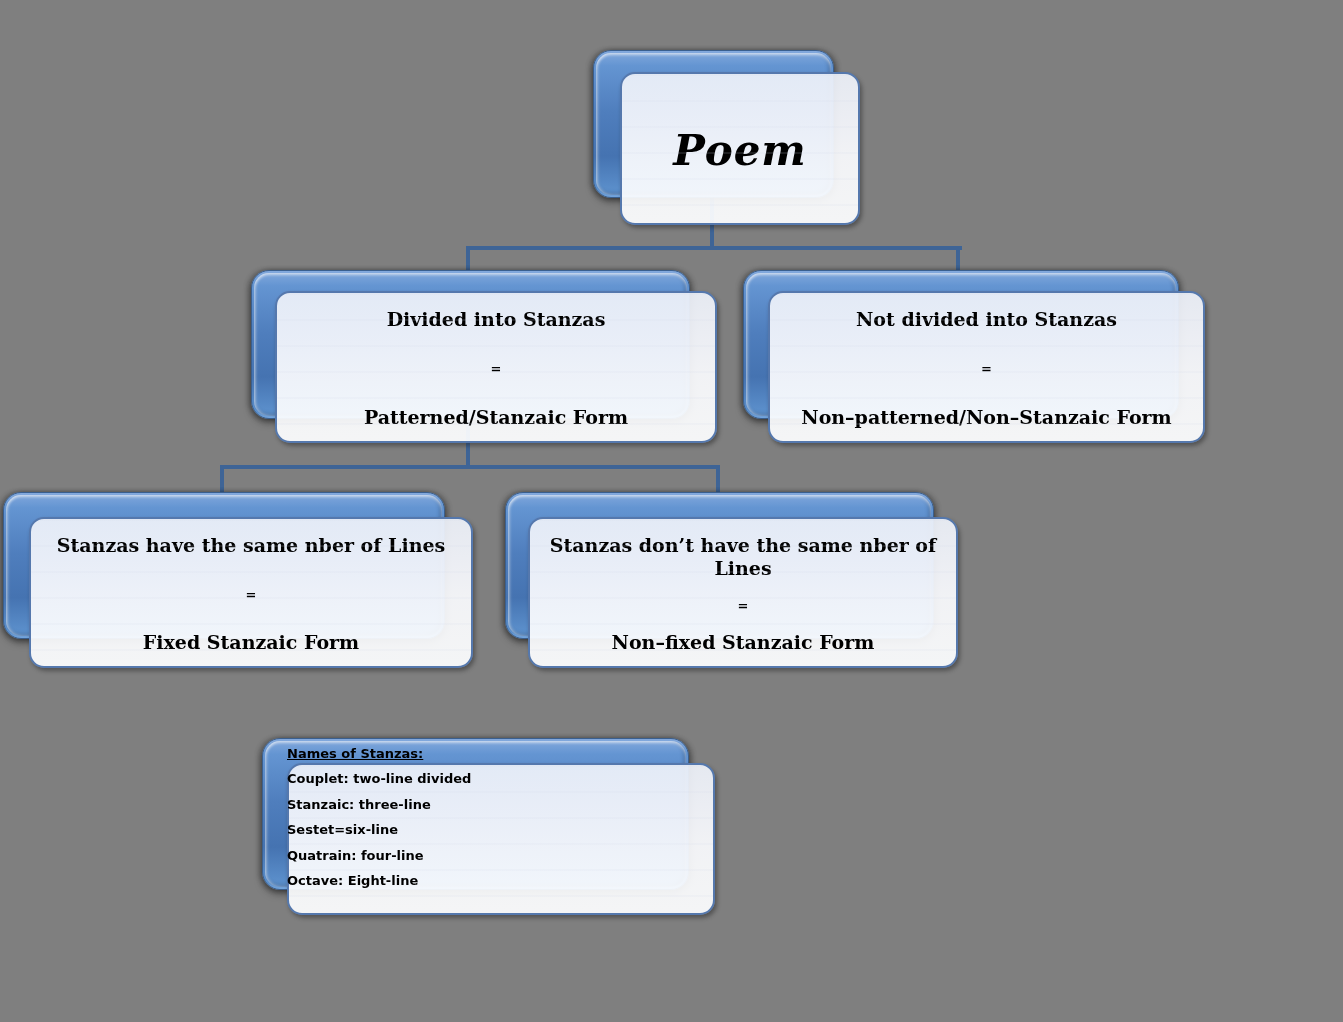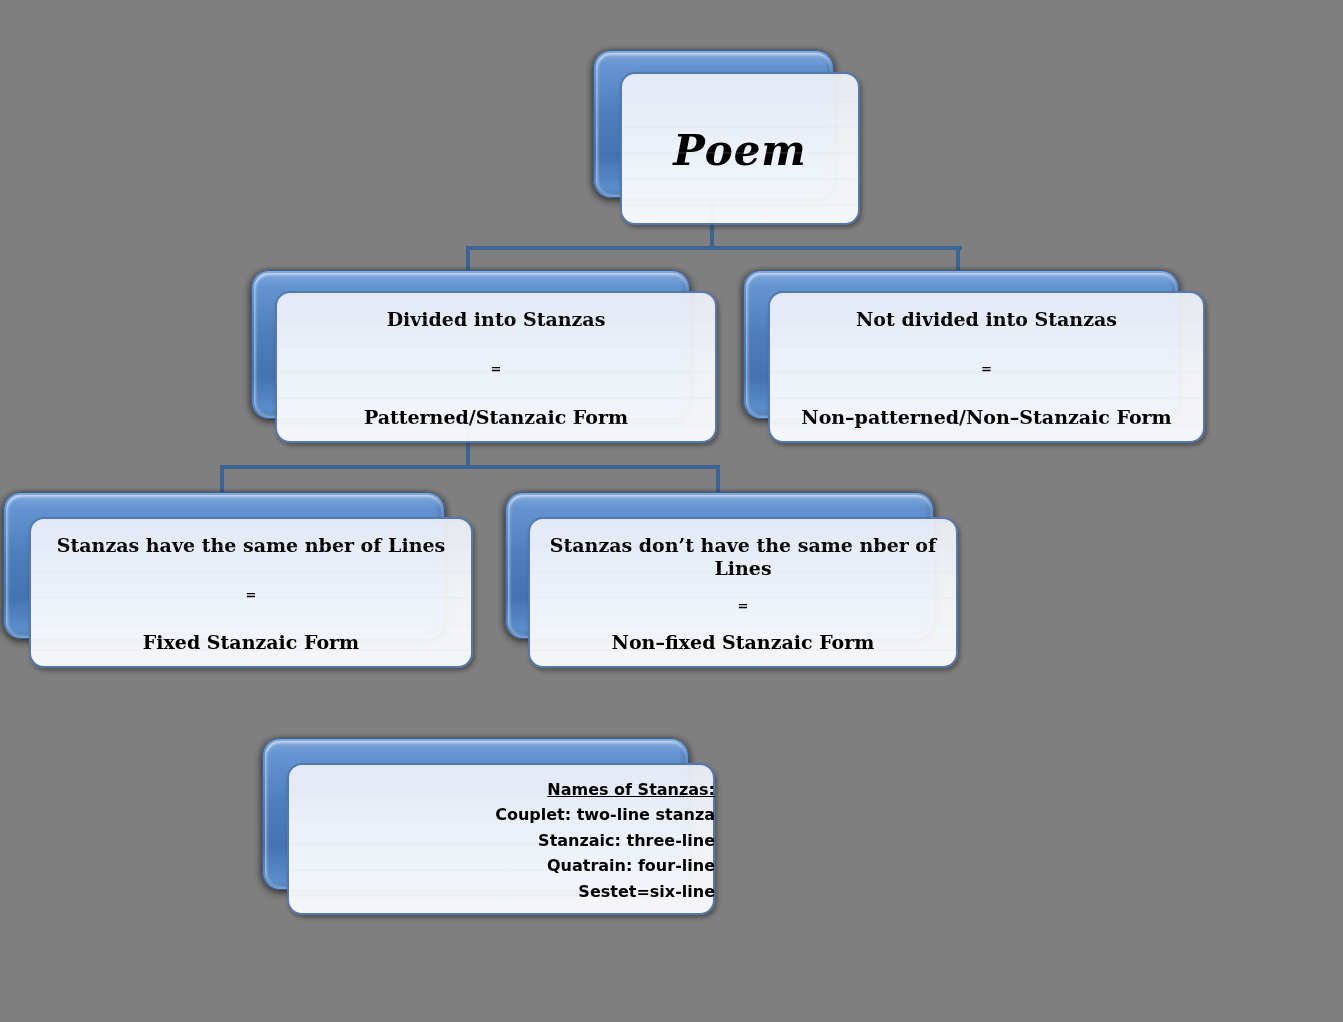--- a/index.html
+++ b/index.html
@@ -67,27 +67,26 @@
   .poem-box{justify-content:center;}
   .poem-title{
     font-weight:bold;font-style:italic;font-size:42px;
     letter-spacing:1px;
   }
 
   
   .names-text{
     position:absolute;
     z-index:4;
-    text-align:right;
+    text-align:left;
     font-family:"DejaVu Sans", sans-serif;
     font-weight:bold;
-    font-size:16px;
+    font-size:13px;
     line-height:25.4px;
     color:#000;
-    margin-top:36px;
   }
   .names-title{text-decoration:underline;}
 </style>
 </head>
 <body>
 
 <div class="stage">
 
   <div class="conn" style="left:710px;top:196px;width:4px;height:54px;"></div>
   <div class="conn" style="left:466px;top:246px;width:496px;height:4px;"></div>
@@ -128,19 +127,20 @@
   <div class="node-box" style="left:528px;top:517px;width:430px;height:151px;">
     <div class="node-title">Stanzas don’t have the same nber of Lines</div>
     <div class="node-eq">=</div>
     <div class="node-sub">Non–fixed Stanzaic Form</div>
   </div>
 
   <div class="shadow-box" style="left:262px;top:738px;width:425px;height:150px;"></div>
   <div class="node-box" style="left:287px;top:763px;width:428px;height:152px;"></div>
   <div class="names-text" style="left:287px;top:741px;width:428px;">
     <div class="names-title">Names of Stanzas:</div>
-    <div>Couplet: two-line stanza</div>
+    <div>Couplet: two-line divided</div>
     <div>Stanzaic: three-line</div>
+    <div>Sestet=six-line</div>
     <div>Quatrain: four-line</div>
-    <div>Sestet=six-line</div>
+    <div>Octave: Eight-line</div>
   </div>
 
 </div>
 
 </body></html>

